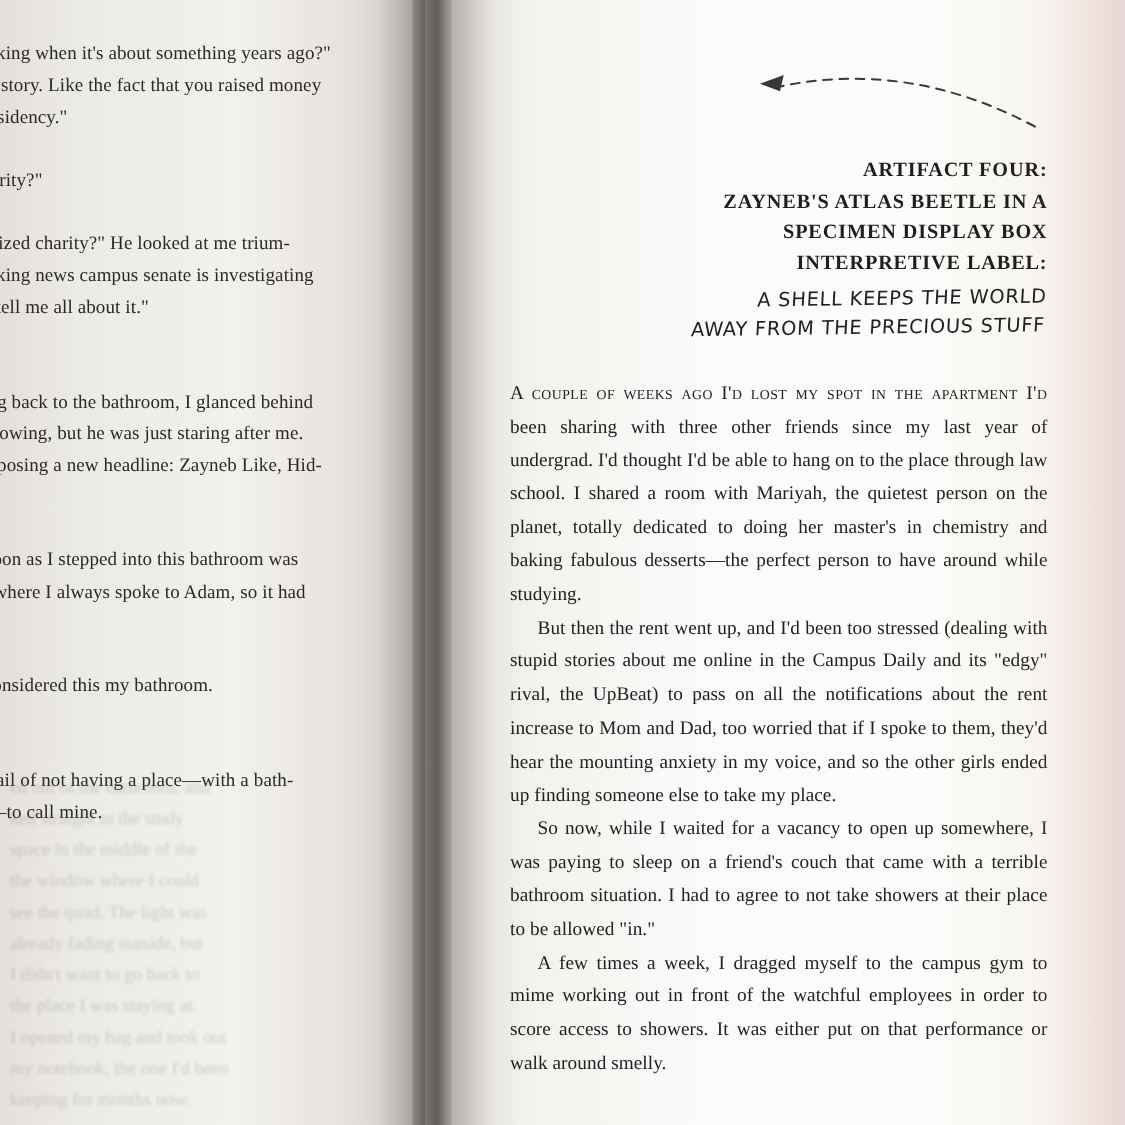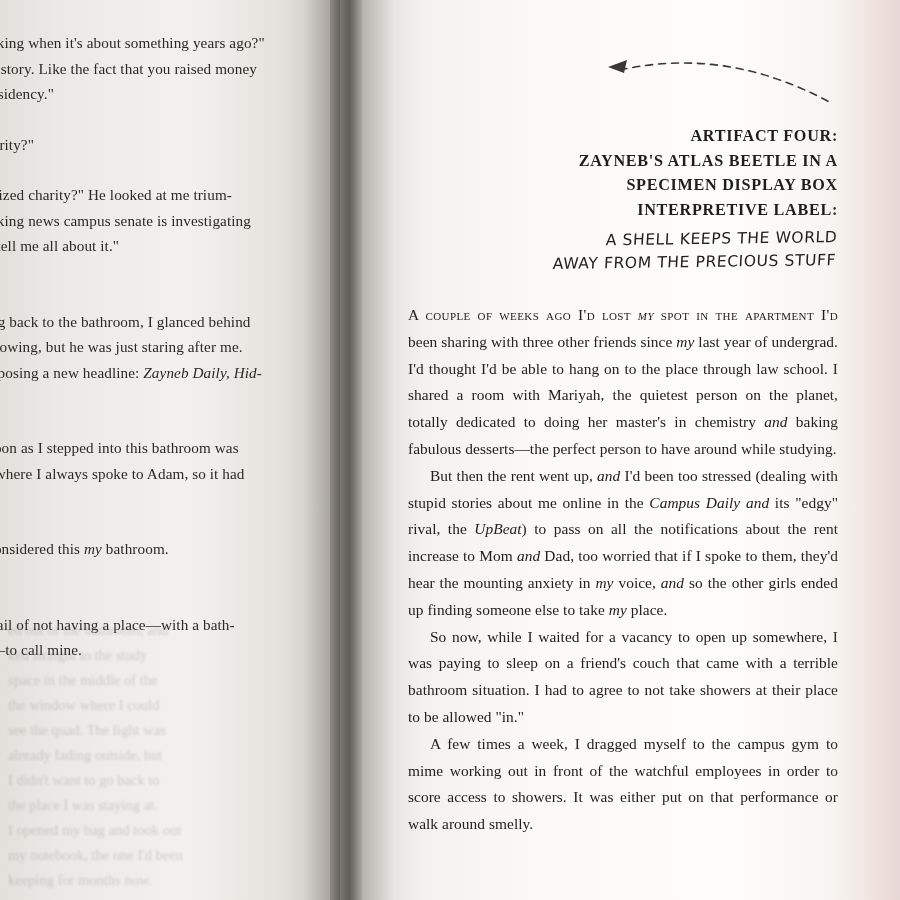--- a/index.html
+++ b/index.html
@@ -158,21 +158,20 @@
     margin: 0;
   }
   .body-text p.ind {
     text-indent: 22px;
   }
   .smallcaps {
     font-variant: small-caps;
     letter-spacing: 0.4px;
   }
   .ital {
-    font-style: italic;
   }
 
   
   .curve-shade {
     position: absolute;
     left: 0;
     top: 0;
     width: 60px;
     height: 900px;
     background: linear-gradient(to right, rgba(90,85,80,0.30) 0%, rgba(150,145,140,0.10) 55%, rgba(255,255,255,0) 100%);
@@ -201,21 +200,21 @@
       <div class="gap"></div>
       <p> charity?"</p>
       <div class="gap"></div>
       <p>horized charity?" He looked at me trium-</p>
       <p>reaking news campus senate is investigating</p>
       <p>an tell me all about it."</p>
       <div class="gap"></div>
       <div class="gap"></div>
       <p>ning back to the bathroom, I glanced behind</p>
       <p> following, but he was just staring after me.</p>
-      <p>omposing a new headline: <span class="ital">Zayneb Daily, Hid-</span></p>
+      <p>omposing a new headline: <span class="ital">Zayneb Like, Hid-</span></p>
       <div class="gap"></div>
       <div class="gap"></div>
       <p>s soon as I stepped into this bathroom was</p>
       <p>as where I always spoke to Adam, so it had</p>
       <div class="gap"></div>
       <div class="gap"></div>
       <p>I considered this <span class="ital">my</span> bathroom.</p>
       <div class="gap"></div>
       <div class="gap"></div>
       <p> detail of not having a place—with a bath-</p>

